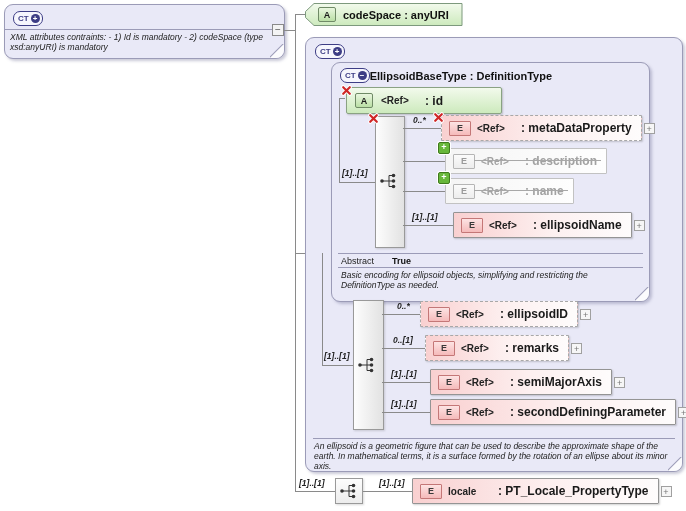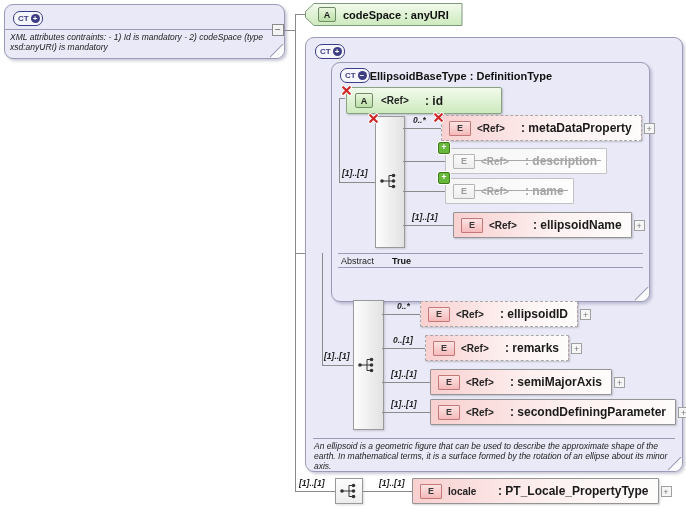--- a/index.html
+++ b/index.html
@@ -147,20 +147,21 @@
           </svg>
       </span>
     </div>
 
     <div class="divider" style="left:6px;right:6px;top:190px;"></div>
     <div class="absrow" style="left:9px;top:193px;">
       <span class="abslabel">Abstract</span>
       <span class="absvalue">True</span>
     </div>
     <div class="divider" style="left:6px;right:6px;top:204px;"></div>
+    <div class="note" style="left:9px;top:207px;width:300px;">Basic encoding for ellipsoid objects, simplifying and restricting the DefinitionType as needed.</div>
   </div>
 
   <div class="hline" style="left:339px;top:98px;width:6px;"></div>
   <div class="vline" style="left:339px;top:98px;height:84px;"></div>
   <div class="hline" style="left:339px;top:182px;width:36px;"></div>
 
   <div class="seqbar" style="left:375px;top:116px;width:28px;height:130px;"></div>
   <span class="seqglyph" style="left:379px;top:172px;">
     <svg width="20" height="18" viewBox="0 0 20 18" fill="#333" stroke="none">
       <circle cx="3" cy="9" r="1.8"></circle>

